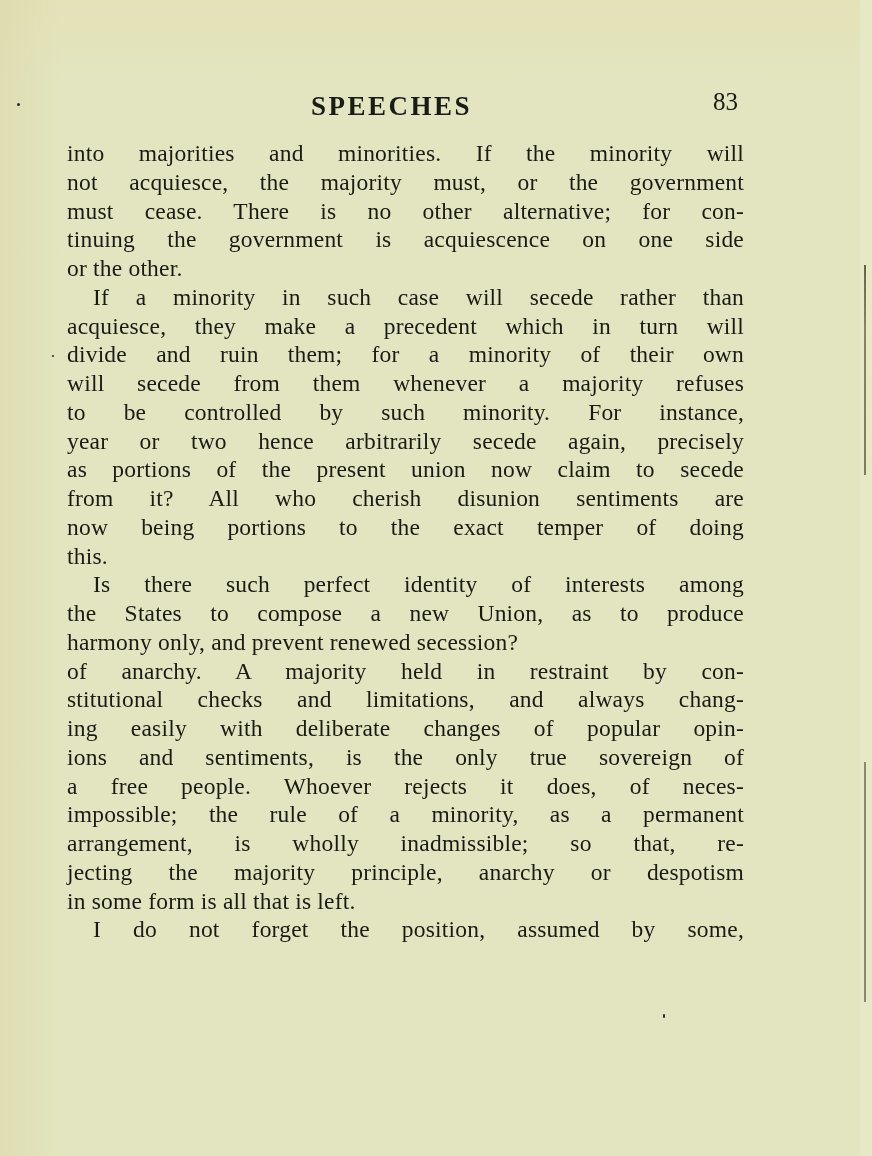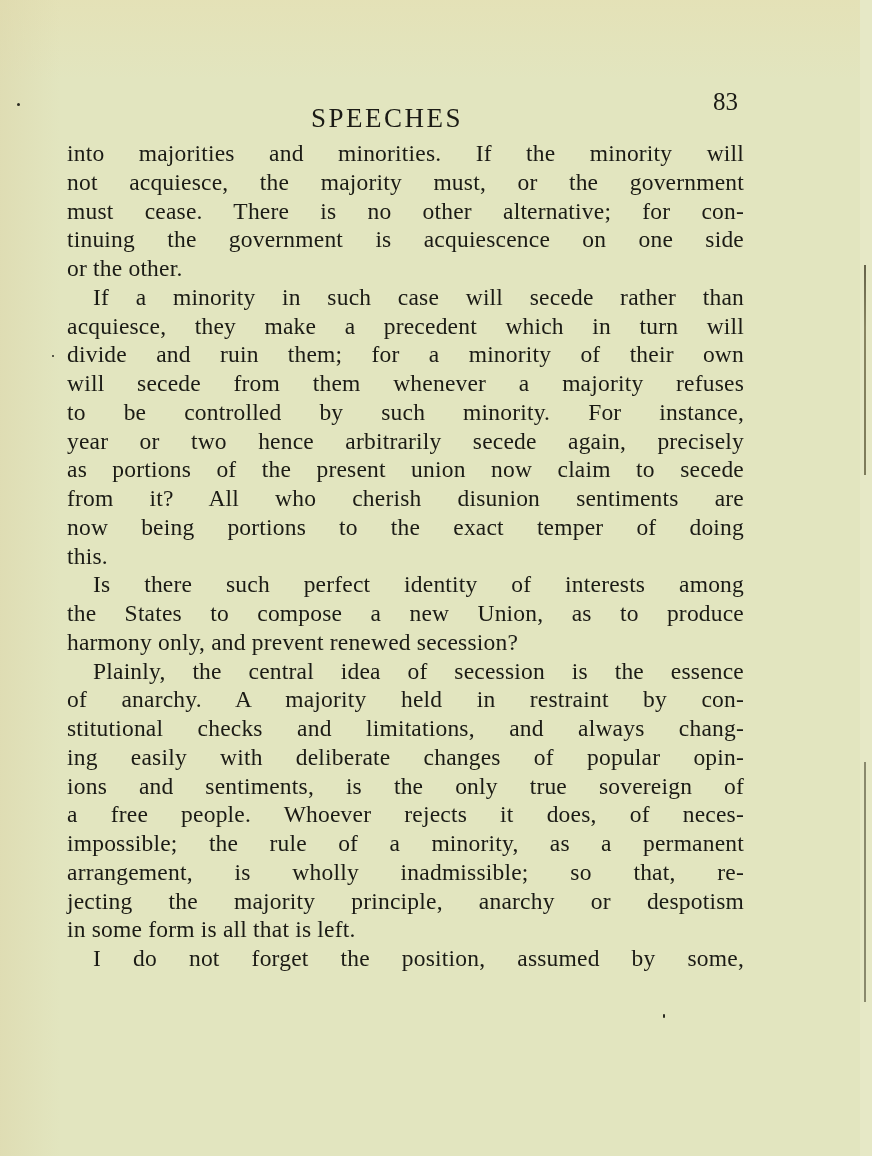--- a/index.html
+++ b/index.html
@@ -48,24 +48,24 @@
     .running-head {
       position: absolute;
       top: 84px;
       left: 0;
       width: 872px;
       height: 36px;
     }
     .running-title {
       position: absolute;
       left: 311px;
-      top: 16px;
+      top: 4px;
       font-size: 27px;
       letter-spacing: 2.5px;
-      font-weight: normal;
+      font-weight: bold;
       line-height: 36px;
     }
     .page-number {
       position: absolute;
       left: 713px;
       top: 0;
       font-size: 25px;
       font-weight: normal;
       line-height: 36px;
     }
@@ -119,21 +119,20 @@
     <div class="line">will secede from them whenever a majority refuses</div>
     <div class="line">to be controlled by such minority.  For instance,</div>
     <div class="line">year or two hence arbitrarily secede again, precisely</div>
     <div class="line">as portions of the present union now claim to secede</div>
     <div class="line">from it?  All who cherish disunion sentiments are</div>
     <div class="line">now being portions to the exact temper of doing</div>
     <div class="line last">this.</div>
     <div class="line indent">Is there such perfect identity of interests among</div>
     <div class="line">the States to compose a new Union, as to produce</div>
     <div class="line last">harmony only, and prevent renewed secession?</div>
-    <div class="line indent">Plainly, the central idea of secession is the essence</div>
     <div class="line">of anarchy.  A majority held in restraint by con-</div>
     <div class="line">stitutional checks and limitations, and always chang-</div>
     <div class="line">ing easily with deliberate changes of popular opin-</div>
     <div class="line">ions and sentiments, is the only true sovereign of</div>
     <div class="line">a free people.  Whoever rejects it does, of neces-</div>
     <div class="line">impossible; the rule of a minority, as a permanent</div>
     <div class="line">arrangement, is wholly inadmissible; so that, re-</div>
     <div class="line">jecting the majority principle, anarchy or despotism</div>
     <div class="line last">in some form is all that is left.</div>
     <div class="line indent">I do not forget the position, assumed by some,</div>

